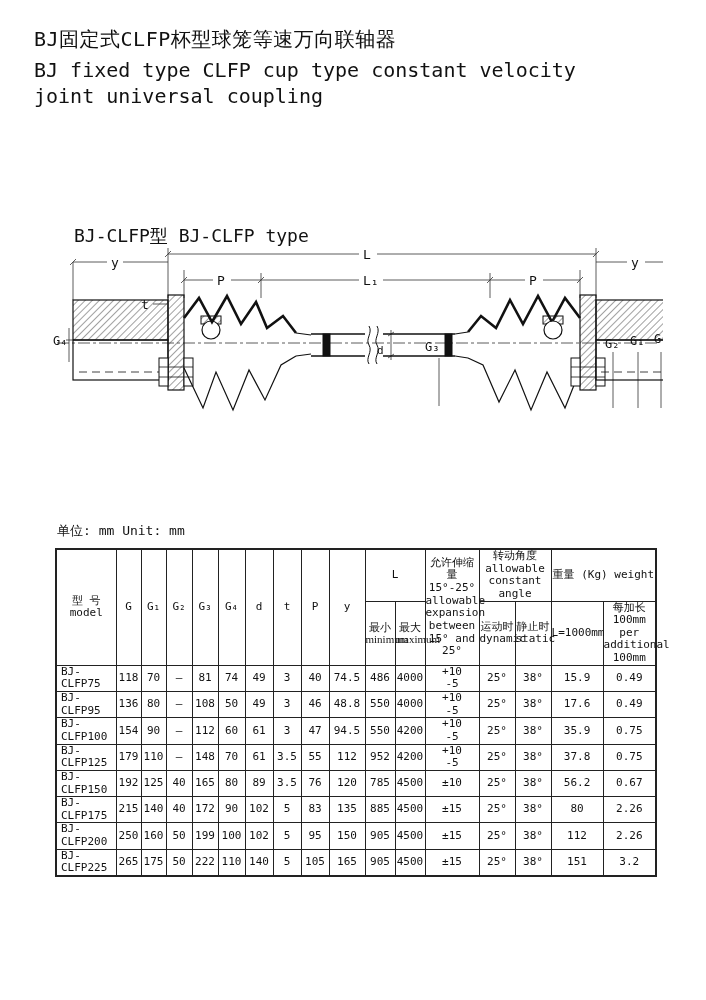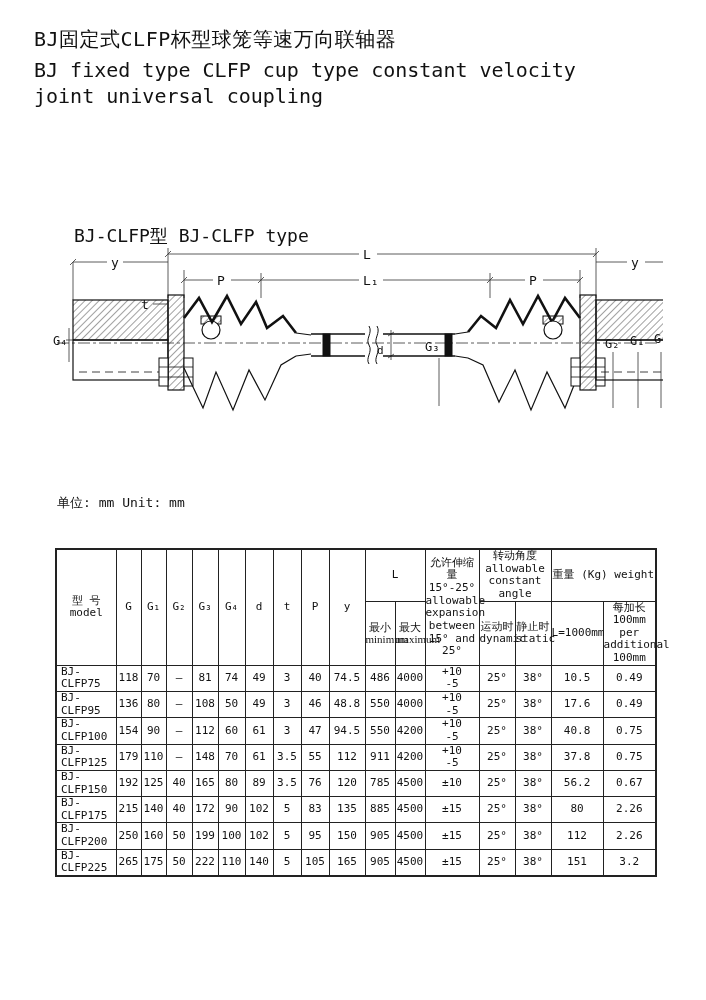--- a/index.html
+++ b/index.html
@@ -10,21 +10,21 @@
     position:relative; overflow:hidden;
   }
   .title-block { position:absolute; left:34px; top:26px; }
   .title-zh { font-size:20px; letter-spacing:0.5px; white-space:pre; }
   .title-en { font-size:20px; line-height:26px; white-space:pre-line; margin-top:4px; }
 
   .drawing-caption { position:absolute; left:74px; top:214px; font-size:18px;margin-top:10px; }
   .drawing-wrap { position:absolute; left:53px; top:240px; width:610px; height:180px; }
   svg text { font-family:"DejaVu Sans Mono","DejaVu Sans",monospace; fill:#111; }
 
-  .unit-note { position:absolute; left:57px; top:494px; font-size:13px; }
+  .unit-note { position:absolute; left:57px; top:522px; font-size:13px; }
 
   table.spec { position:absolute; left:55px; top:548px; width:600px;
     border-collapse:collapse; table-layout:fixed; }
   table.spec th, table.spec td {
     border:1px solid #222; text-align:center; vertical-align:middle;
     font-weight:normal; white-space:pre-line; padding:0;
     font-size:11px; line-height:1.15; color:#111;
   }
   table.spec { border:2px solid #222; }
   thead tr.h1 th { height:24px; }
@@ -252,21 +252,21 @@
         <td>49</td>
         <td>3</td>
         <td>40</td>
         <td>74.5</td>
         <td>486</td>
         <td>4000</td>
         <td>+10
 -5</td>
         <td>25°</td>
         <td>38°</td>
-        <td>10.5</td>
+        <td>15.9</td>
         <td>0.49</td>
       </tr>
       <tr>
         <td class="model-col">BJ-CLFP95</td>
         <td>136</td>
         <td>80</td>
         <td>—</td>
         <td>108</td>
         <td>50</td>
         <td>49</td>
@@ -292,35 +292,35 @@
         <td>61</td>
         <td>3</td>
         <td>47</td>
         <td>94.5</td>
         <td>550</td>
         <td>4200</td>
         <td>+10
 -5</td>
         <td>25°</td>
         <td>38°</td>
-        <td>40.8</td>
+        <td>35.9</td>
         <td>0.75</td>
       </tr>
       <tr>
         <td class="model-col">BJ-CLFP125</td>
         <td>179</td>
         <td>110</td>
         <td>—</td>
         <td>148</td>
         <td>70</td>
         <td>61</td>
         <td>3.5</td>
         <td>55</td>
         <td>112</td>
-        <td>911</td>
+        <td>952</td>
         <td>4200</td>
         <td>+10
 -5</td>
         <td>25°</td>
         <td>38°</td>
         <td>37.8</td>
         <td>0.75</td>
       </tr>
       <tr>
         <td class="model-col">BJ-CLFP150</td>

